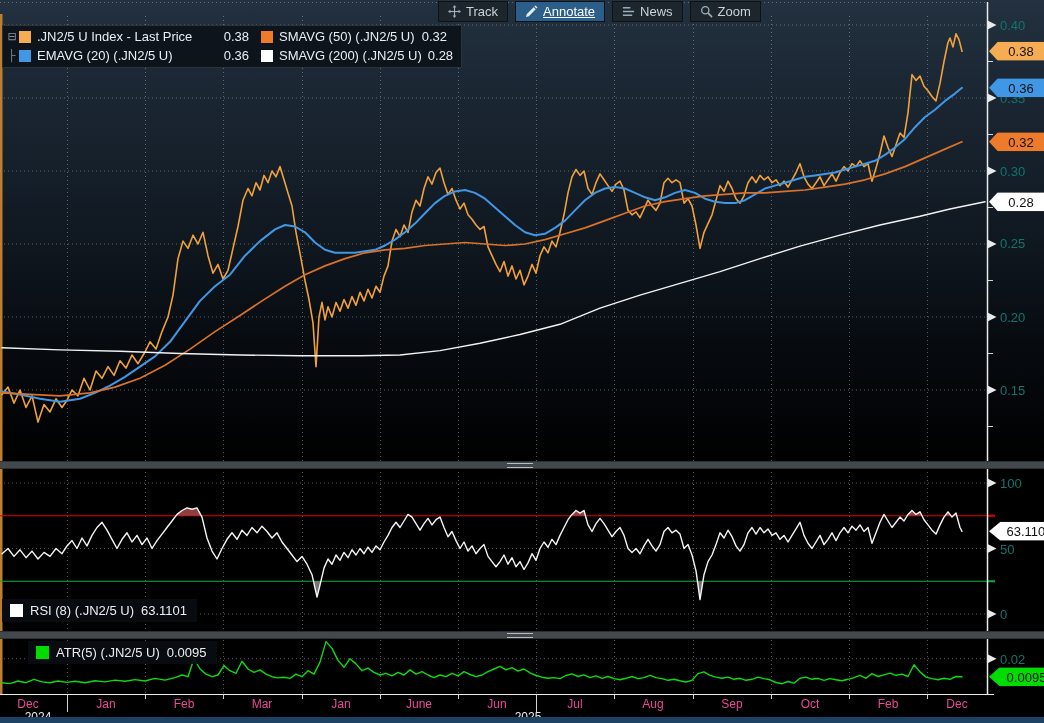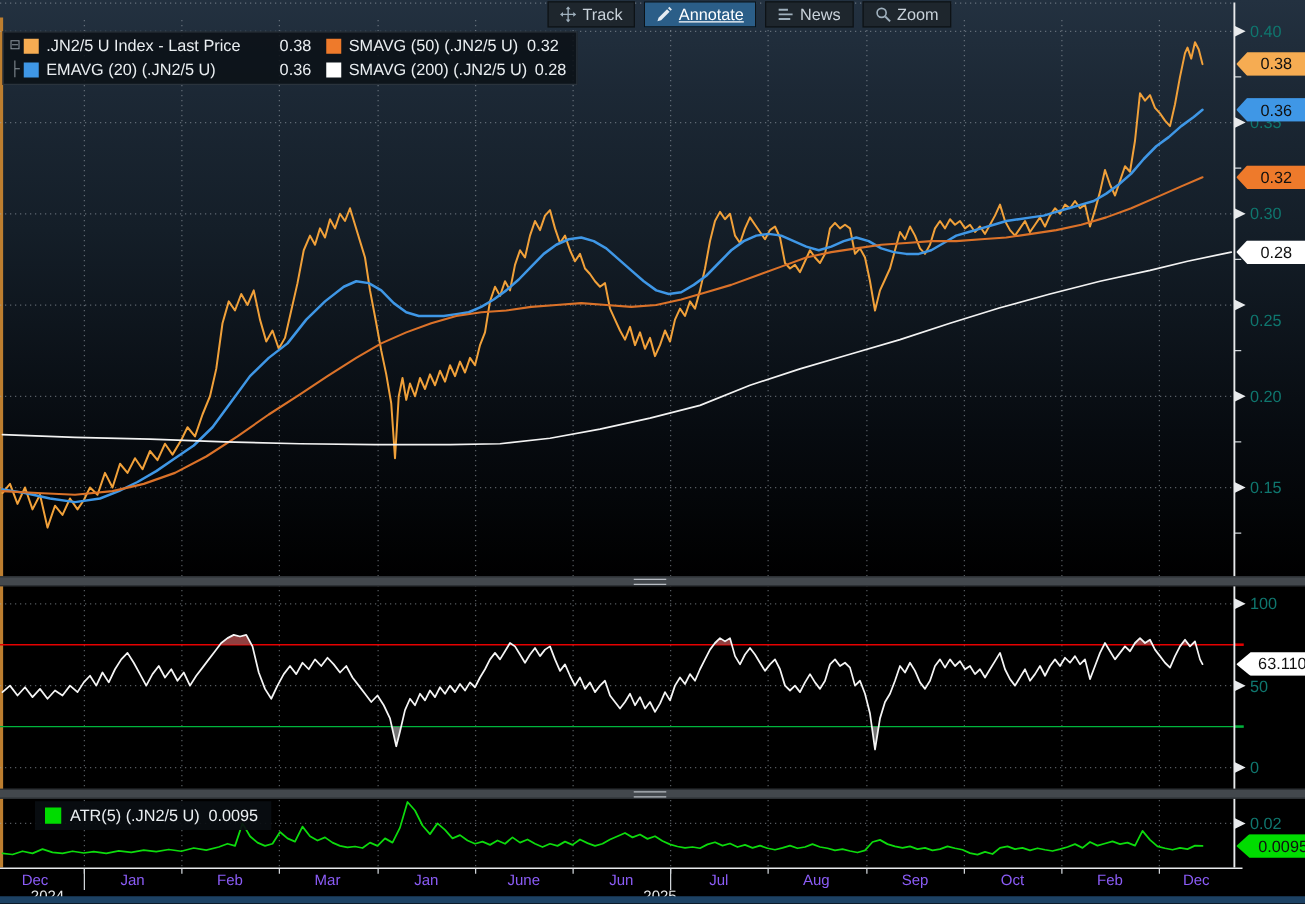--- a/index.html
+++ b/index.html
@@ -31,21 +31,21 @@
   
   .sep{position:absolute;left:0;width:1044px;height:6px;background:#43484d;z-index:5;
        border-top:1px solid #2c3034;border-bottom:1px solid #2c3034;}
   .sep-handle{position:absolute;left:507px;top:1px;width:26px;height:3px;
               border-top:1px solid #b7bcc2;border-bottom:1px solid #b7bcc2;}
   
   .ylab{position:absolute;left:1000px;font-size:13px;color:#0f766e;transform:translateY(-50%);z-index:3;}
   .badge{position:absolute;left:989px;height:19px;line-height:19px;font-size:13px;color:#101010;
          text-align:center;padding-left:9px;z-index:4;transform:translateY(-50%);
          clip-path:polygon(0 50%,16% 0,100% 0,100% 100%,16% 100%);}
-  .mlab{position:absolute;top:697px;transform:translateX(-50%);font-size:12px;color:#8b5cf6;z-index:3;}
+  .mlab{position:absolute;top:697px;transform:translateX(-50%);font-size:12px;color:#ec4899;z-index:3;}
   .yrlab{position:absolute;top:710px;transform:translateX(-50%);font-size:12px;color:#e9eced;z-index:3;}
   .bottom-bar{position:absolute;left:0;top:717px;width:1044px;height:6px;background:#1d4264;z-index:4;}
 </style>
 </head>
 <body>
 
 <div id="stage">
   <div class="main-bg"></div>
   <svg id="chart-svg" width="1044" height="723">
       <rect x="0" y="14" width="2.5" height="680" fill="#bd7e2f"></rect>
@@ -204,32 +204,37 @@
       </div>
   </div>
 
   <div class="sep" style="top:461px">
     <div class="sep-handle"></div>
   </div>
   <div class="sep" style="top:631px">
     <div class="sep-handle"></div>
   </div>
 
+  <div class="sublegend" style="left:2px;top:599px">
+    <span class="swatch" id="rsi-swatch" style="background: rgb(255, 255, 255);"></span>
+    <span>RSI (8) (.JN2/5 U)</span>
+    <span>63.1101</span>
+  </div>
 
   <div class="sublegend" style="left:28px;top:641px">
     <span class="swatch" id="atr-swatch" style="background: rgb(0, 220, 0);"></span>
     <span>ATR(5) (.JN2/5 U)</span>
     <span>0.0095</span>
   </div>
 
   <div class="bottom-bar"></div>
 <div class="ylab" style="top: 25px;">0.40</div>
     <div class="ylab" style="top: 98px;">0.35</div>
     <div class="ylab" style="top: 171px;">0.30</div>
-    <div class="ylab" style="top: 256px;">0.25</div>
+    <div class="ylab" style="top: 243px;">0.25</div>
     <div class="ylab" style="top: 317px;">0.20</div>
     <div class="ylab" style="top: 390px;">0.15</div>
     <div class="badge" style="background: rgb(246, 172, 82); top: 51.28px; width: 46px;">0.38</div>
     <div class="badge" style="background: rgb(63, 151, 230); top: 87.78px; width: 46px;">0.36</div>
     <div class="badge" style="background: rgb(238, 122, 43); top: 141.8px; width: 46px;">0.32</div>
     <div class="badge" style="background: rgb(255, 255, 255); top: 201.66px; width: 46px;">0.28</div>
     <div class="ylab" style="top: 483px;">100</div>
     <div class="ylab" style="top: 548.5px;">50</div>
     <div class="ylab" style="top: 614px;">0</div>
     <div class="badge" style="background: rgb(255, 255, 255); top: 531.326px; width: 63px;">63.1101</div>

